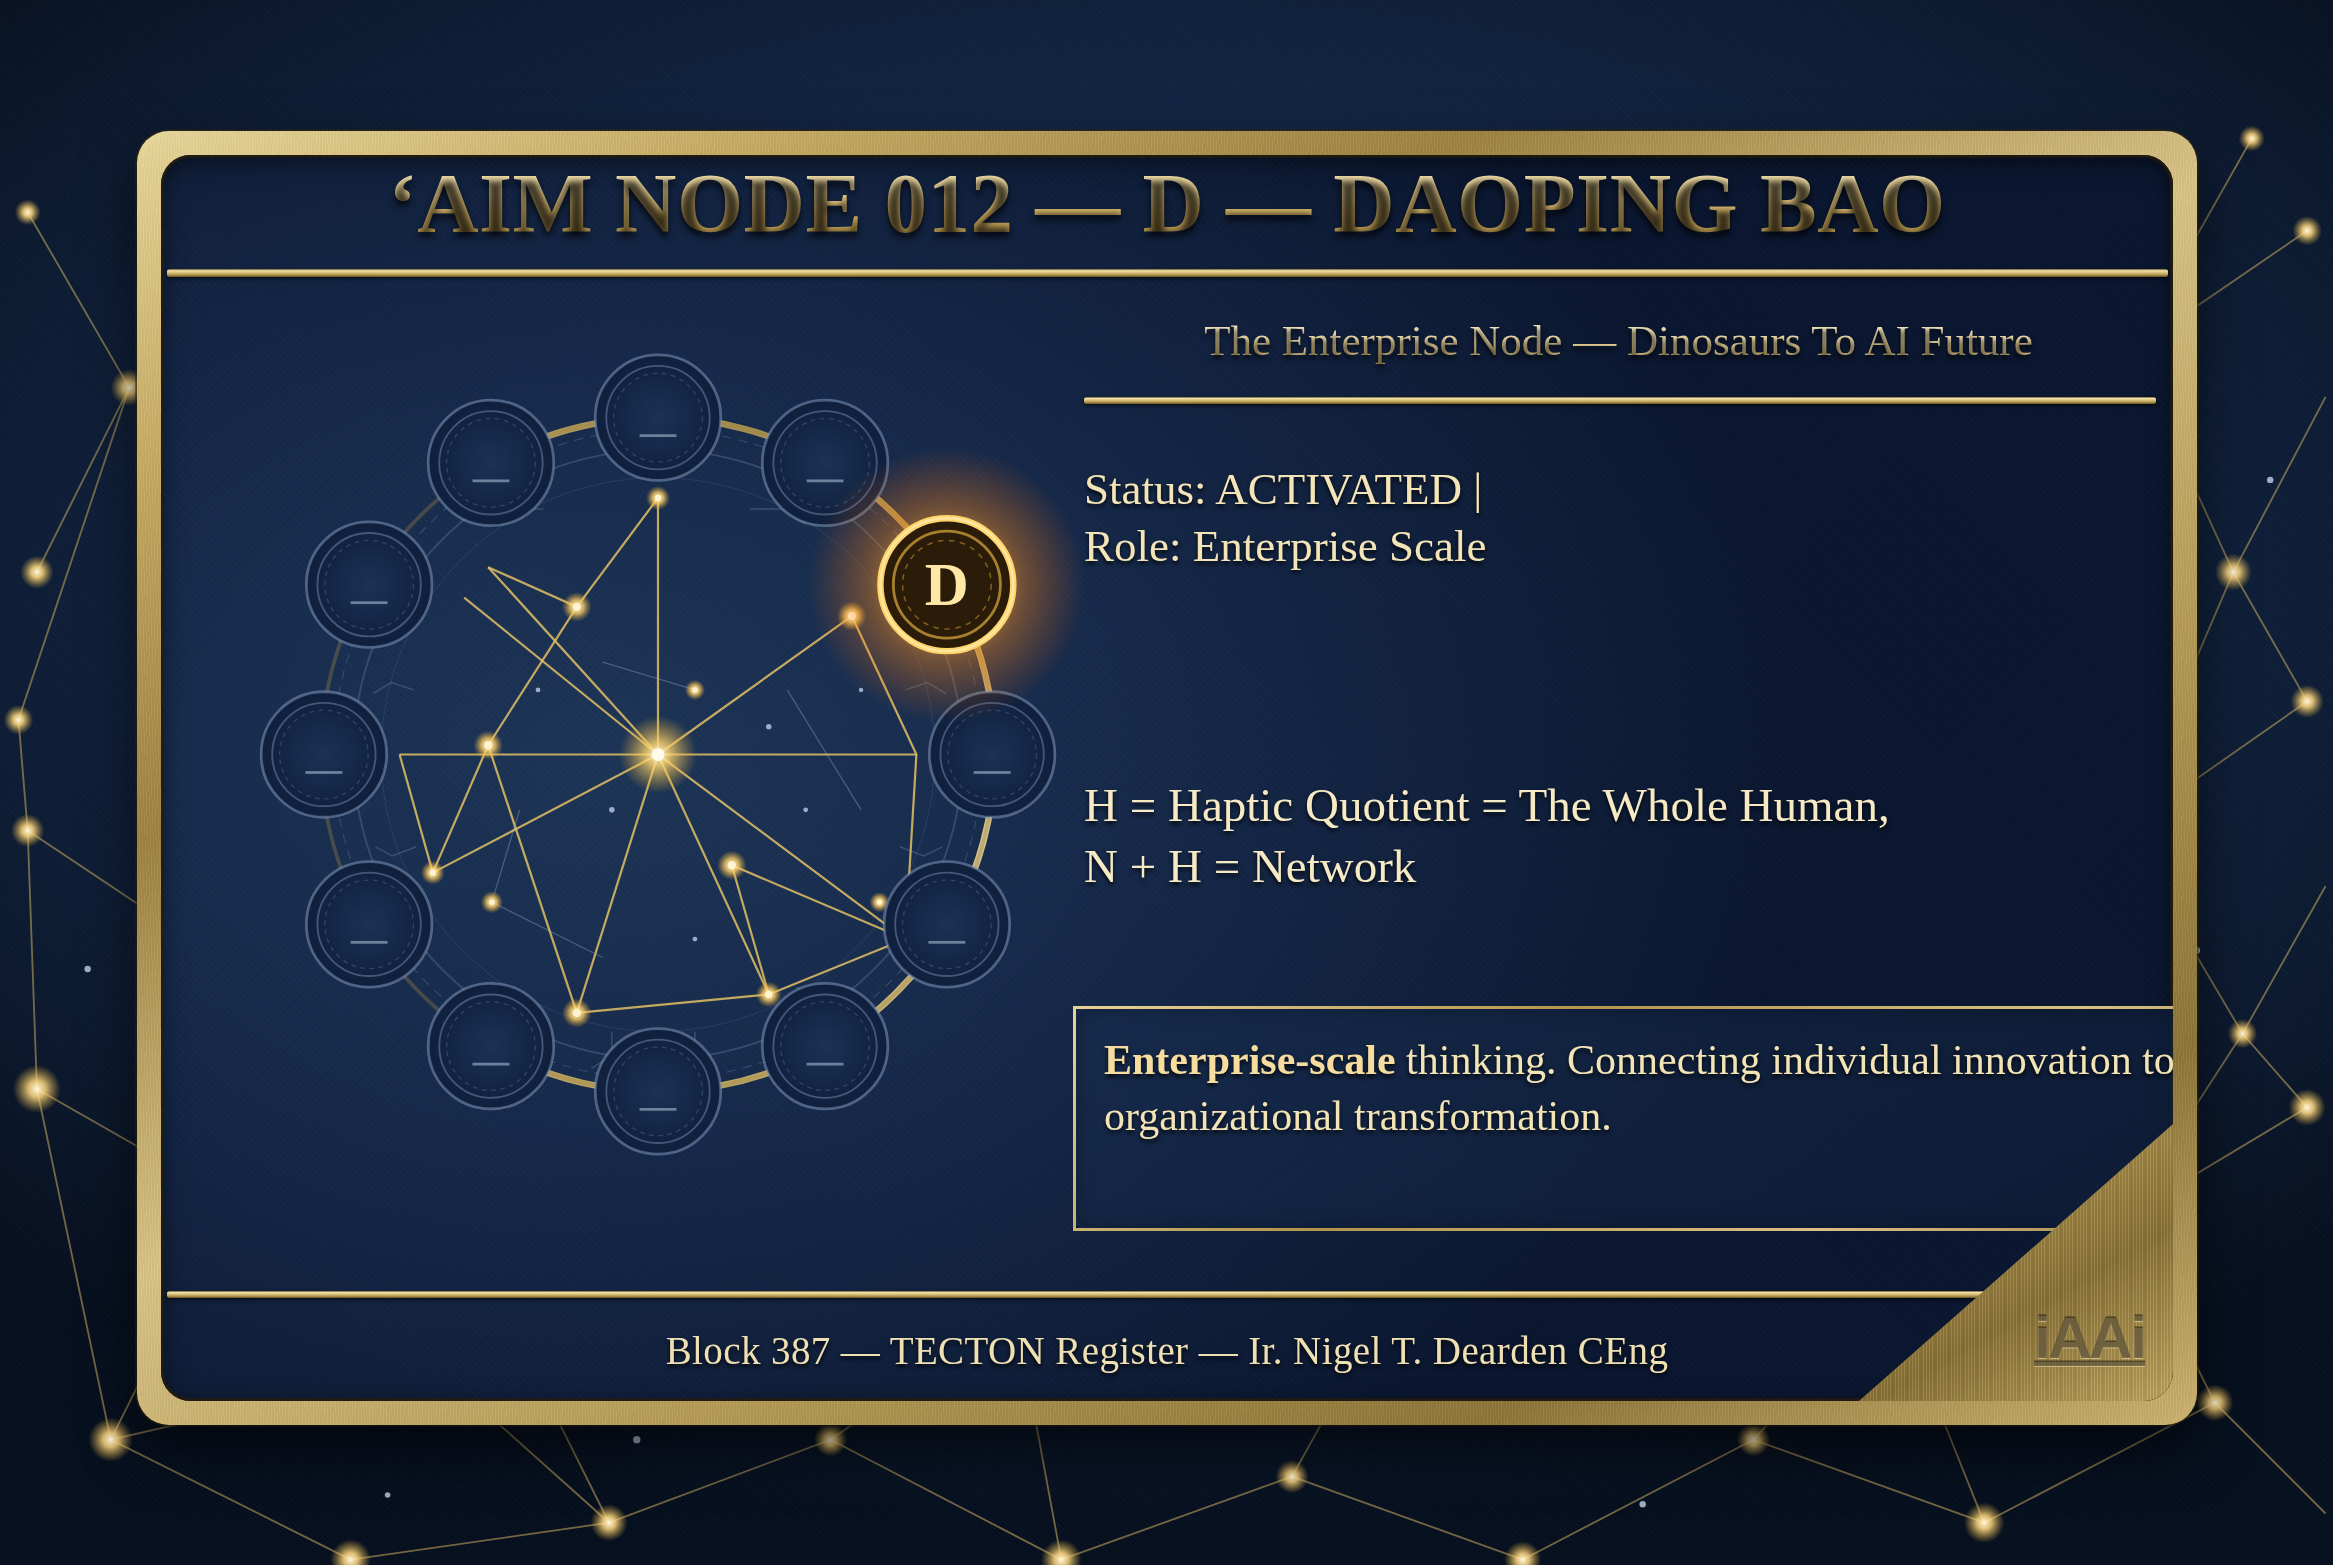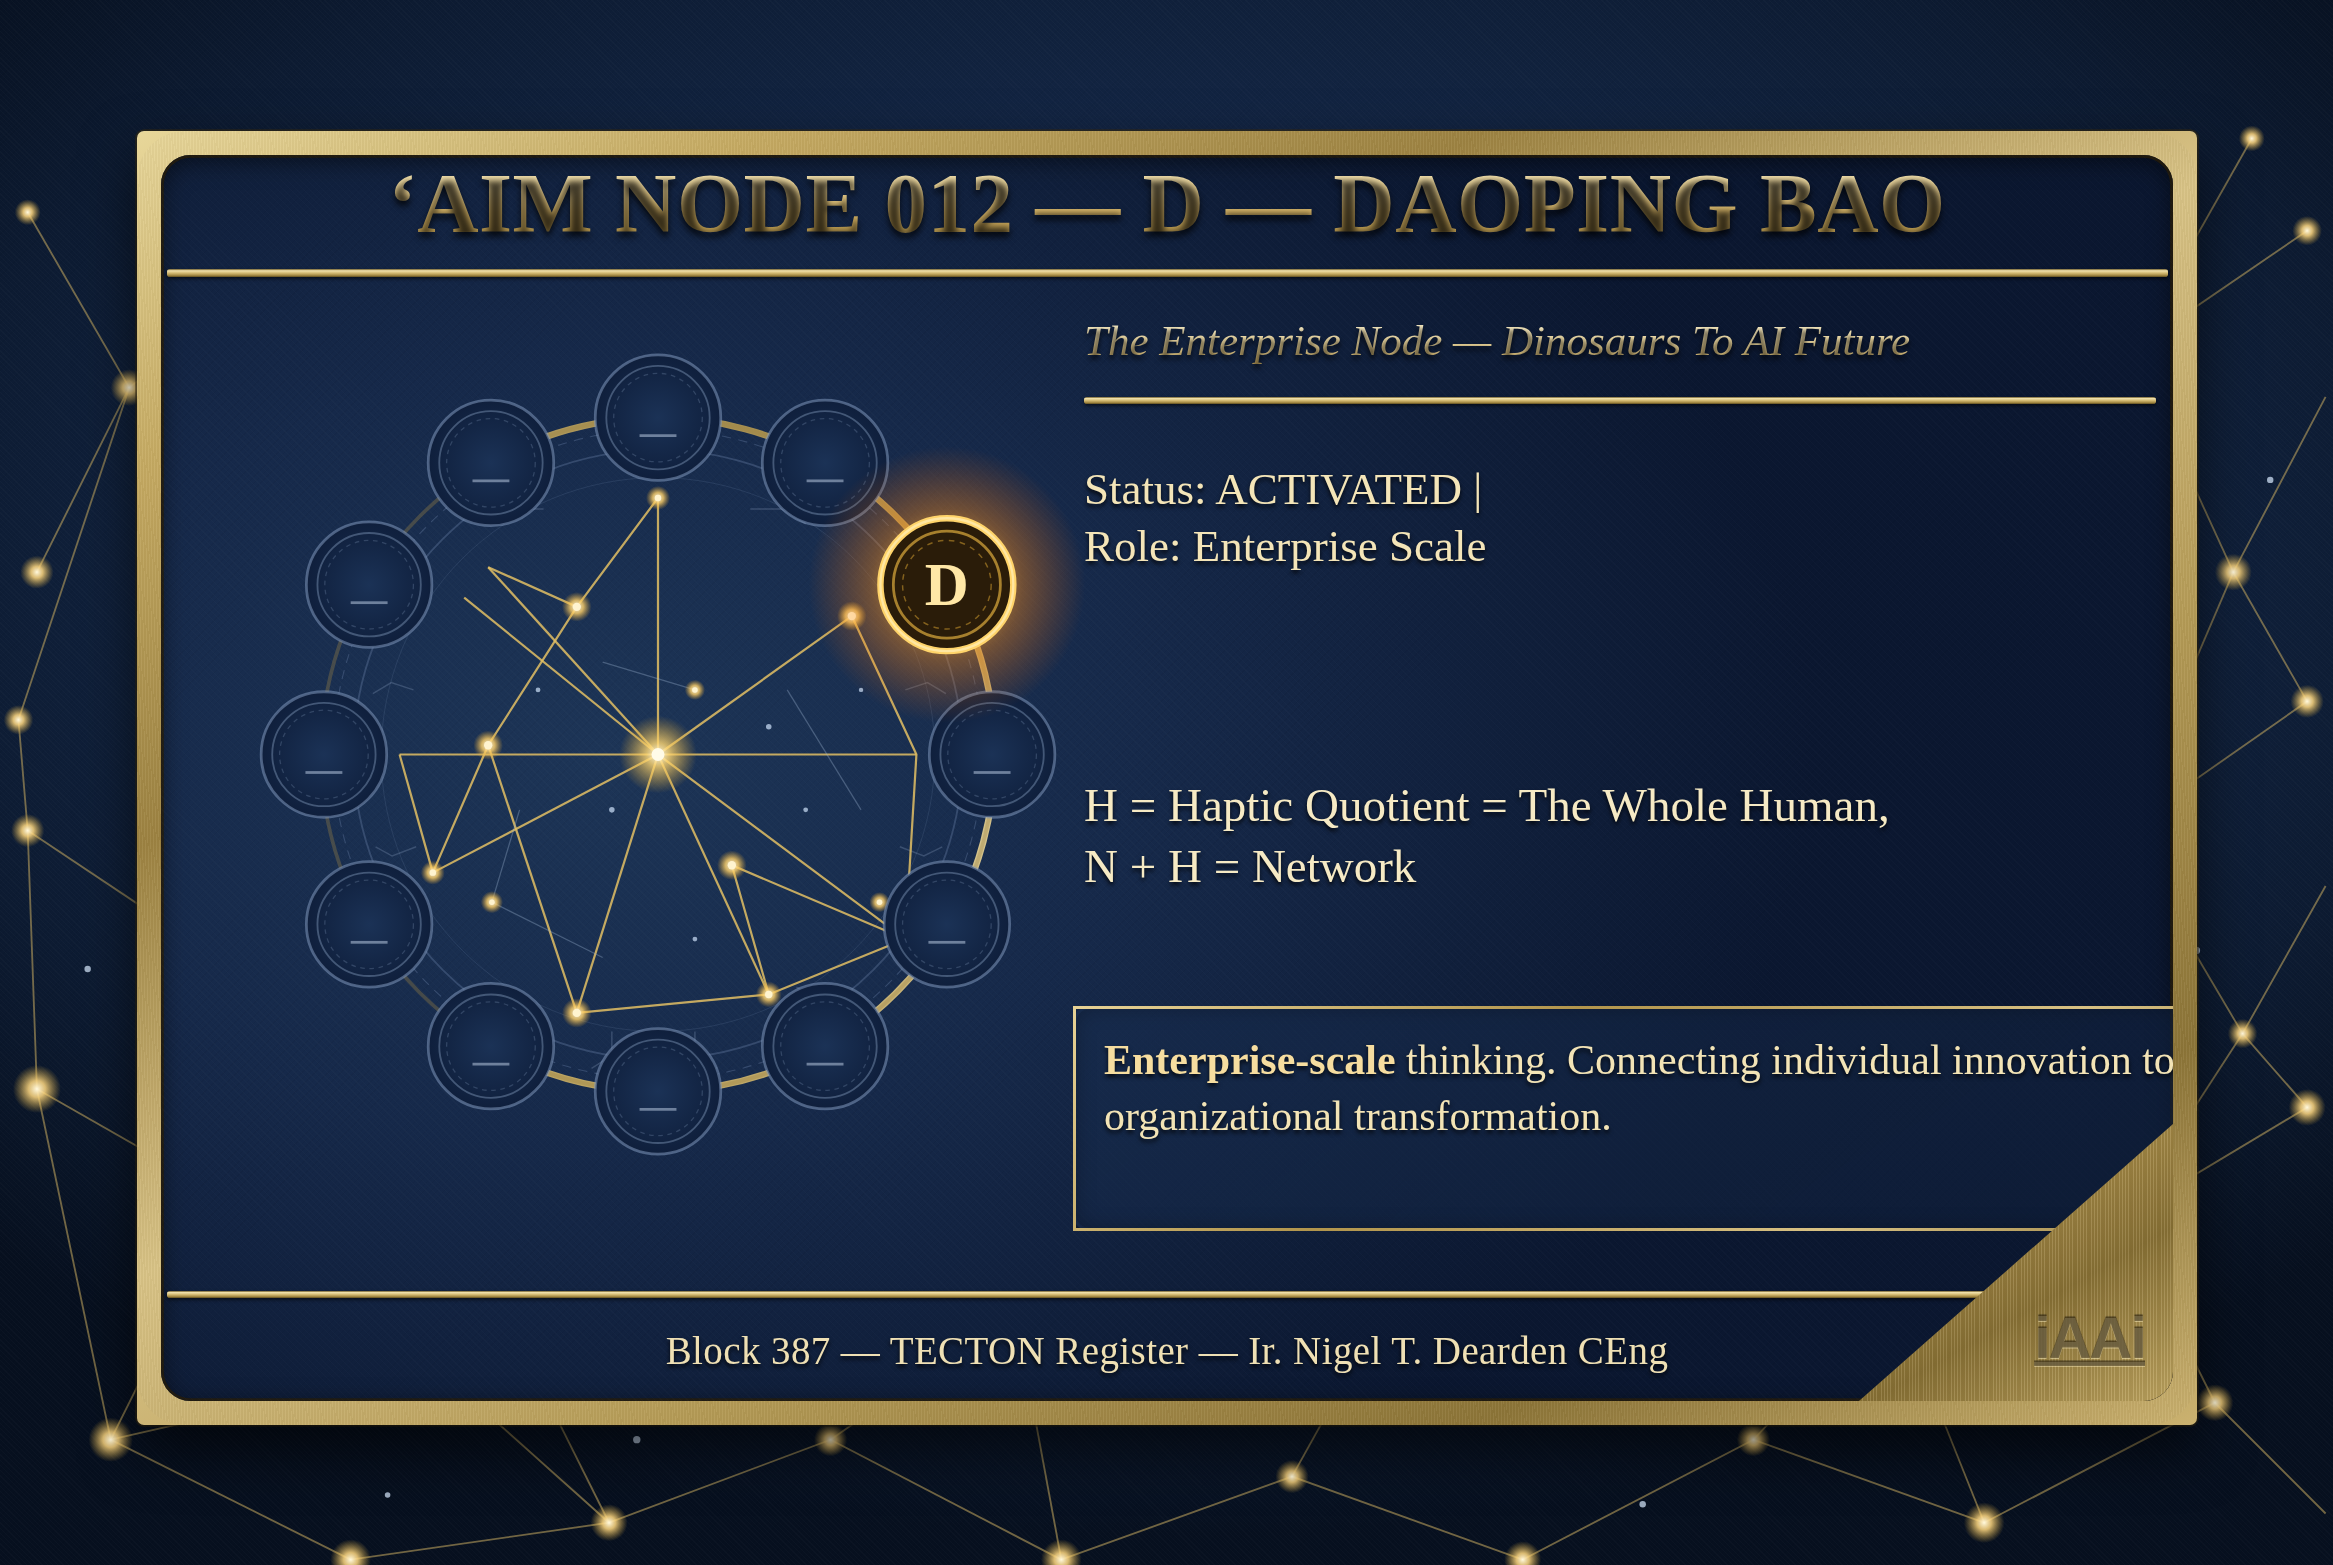--- a/index.html
+++ b/index.html
@@ -18,21 +18,21 @@
   #bg-weave{position:absolute;inset:0;opacity:.5;
     background-image:
       repeating-linear-gradient(45deg, rgba(255,255,255,.035) 0 0.9px, transparent 0.9px 3.7px),
       repeating-linear-gradient(-45deg, rgba(0,0,0,.06) 0 0.9px, transparent 0.9px 3.7px);
   }
   #bg-constellation{position:absolute;inset:0;}
 
   
   #plaque{
     position:absolute;left:137px;top:131px;width:2060px;height:1294px;
-    border-radius:7px;
+    border-radius:32px;
     background:linear-gradient(152deg,#e8d79a 0%,#c6ab63 14%,#9d8342 30%,#d9c386 48%,#b59b56 66%,#8d7538 84%,#cbb270 100%);
     box-shadow:0 24px 55px rgba(0,0,0,.62), 0 0 0 1.8px rgba(60,45,15,.55);
     padding:24px;
     box-sizing:border-box;
   }
   #plaque::after{ 
     content:"";position:absolute;inset:0;border-radius:48px;pointer-events:none;
     background:repeating-linear-gradient(88deg, rgba(255,255,255,.09) 0 0.9px, rgba(0,0,0,.05) 0.9px 2.8px);
     opacity:.55;
   }
@@ -63,21 +63,21 @@
     position:absolute;height:8.3px;border-radius:2.8px;
     background:linear-gradient(180deg,#6b5a2a 0%,#f2e2ac 22%,#d4bb74 50%,#a78c45 78%,#5d4c20 100%);
     box-shadow:0 1.8px 3.7px rgba(0,0,0,.6);
   }
   #rule-top{left:5.5px;right:5.5px;top:114px;}
   #rule-sub{left:923px;right:16.6px;top:242px;height:7.4px;}
 
   
   #subtitle{
     position:absolute;left:923px;right:20px;top:162px;
-    text-align:left;font-style:italic;font-size:43px;line-height:1.1;
+    text-align:center;font-size:43px;line-height:1.1;
     color:#f2e0ad;text-shadow:0 3.7px 5.5px rgba(0,0,0,.75);
     background:linear-gradient(180deg,#fff6d6 0%,#e9d49b 55%,#c3a55e 100%);
     -webkit-background-clip:text;background-clip:text;color:transparent;
     white-space:nowrap;
   }
   #meta{position:absolute;left:923px;top:306px;width:1080px;}
   .meta-line{
     font-size:45px;line-height:1.27;color:#f4e5b8;
     text-shadow:0 2.8px 4.6px rgba(0,0,0,.8);
     white-space:nowrap;

